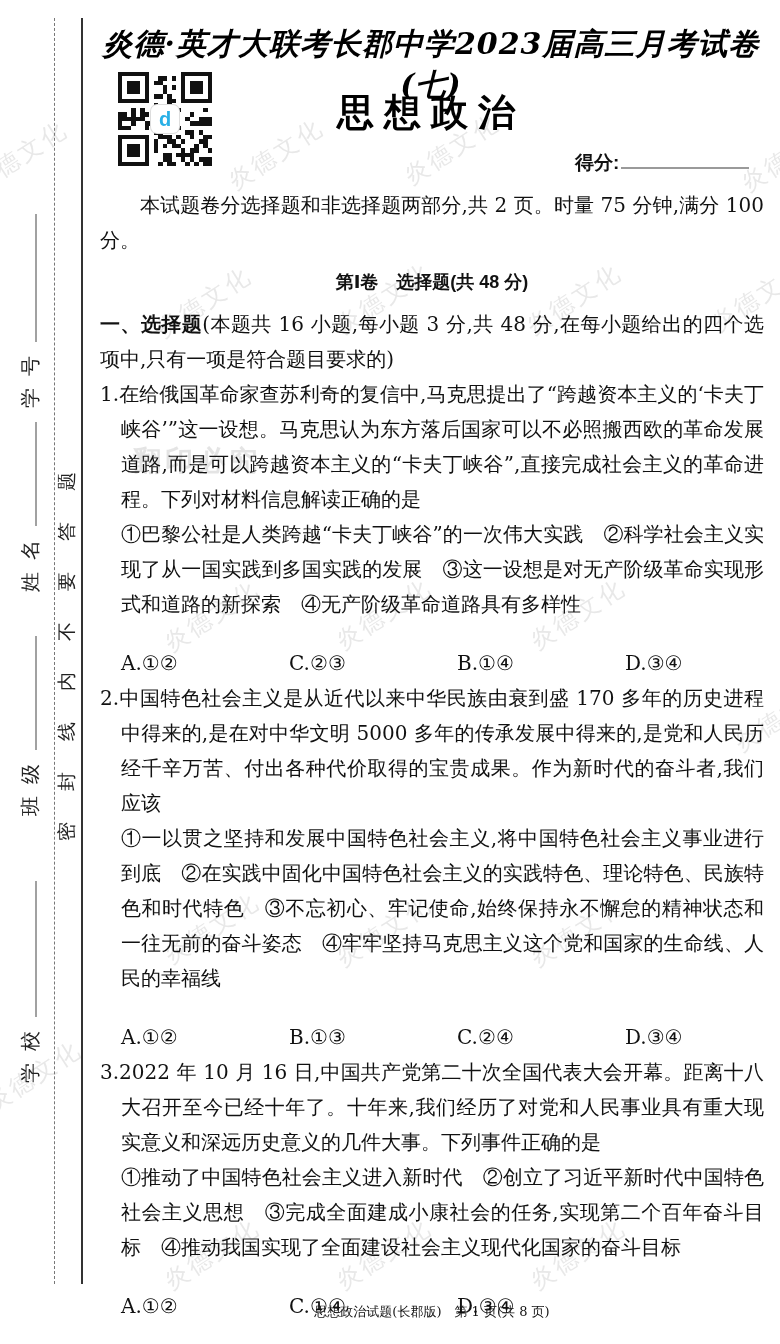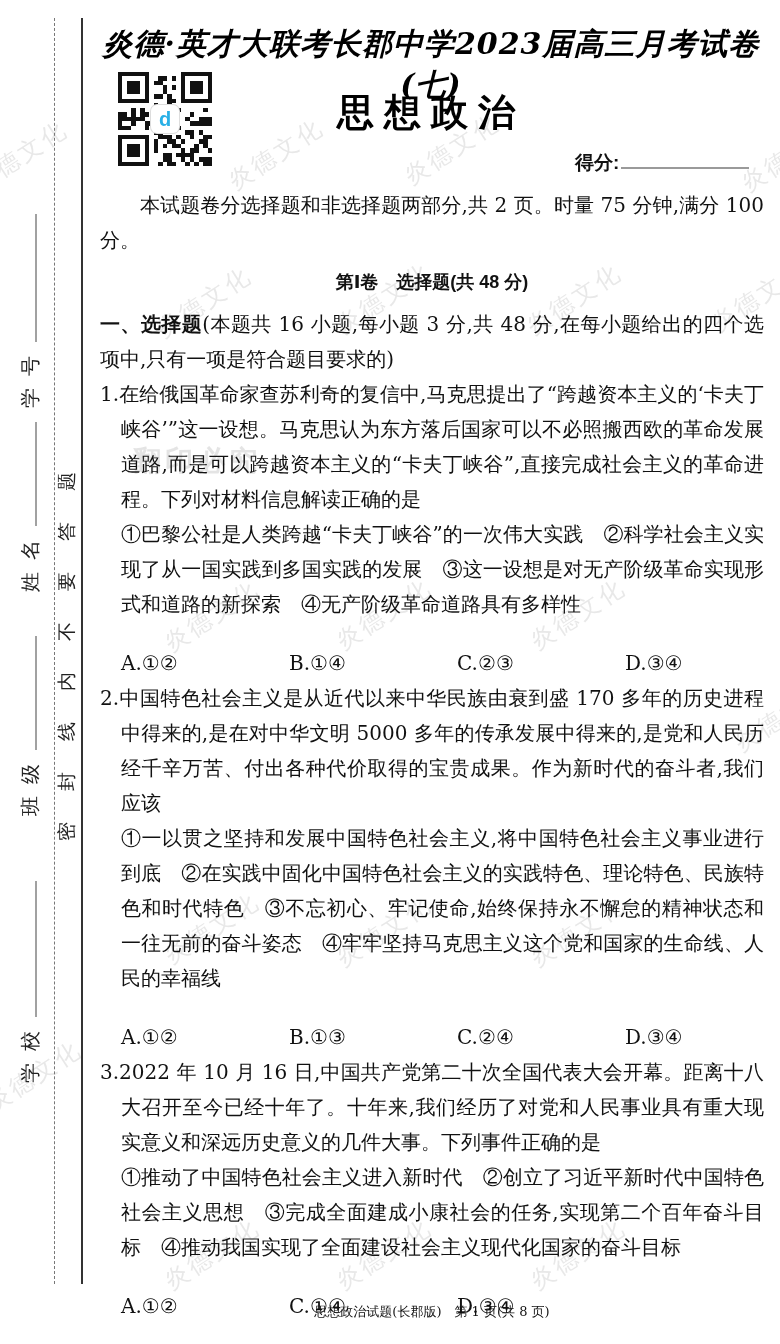--- a/index.html
+++ b/index.html
@@ -335,22 +335,22 @@
 <div class="flow">
   <p class="intro">本试题卷分选择题和非选择题两部分,共 2 页。时量 75 分钟,满分 100 分。</p>
   <p class="sec-heading heiti">第Ⅰ卷　选择题(共 48 分)</p>
   <p class="directions"><span class="heiti">一、选择题</span><span>(本题共 16 小题,每小题 3 分,共 48 分,在每小题给出的四个选项中,只有一项是符合题目要求的)</span></p>
 
   <div>
     <p class="q-stem"><span>1.</span><span>在给俄国革命家查苏利奇的复信中,马克思提出了“跨越资本主义的‘卡夫丁峡谷’”这一设想。马克思认为东方落后国家可以不必照搬西欧的革命发展道路,而是可以跨越资本主义的“卡夫丁峡谷”,直接完成社会主义的革命进程。下列对材料信息解读正确的是</span></p>
     <p class="q-statements">①巴黎公社是人类跨越“卡夫丁峡谷”的一次伟大实践　②科学社会主义实现了从一国实践到多国实践的发展　③这一设想是对无产阶级革命实现形式和道路的新探索　④无产阶级革命道路具有多样性</p>
     <div class="options">
       <span class="opt"><span>A.</span><span>①②</span></span>
+      <span class="opt"><span>C.</span><span>②③</span></span>
       <span class="opt"><span>B.</span><span>①④</span></span>
-      <span class="opt"><span>C.</span><span>②③</span></span>
       <span class="opt"><span>D.</span><span>③④</span></span>
     </div>
   </div>
 
   <div>
     <p class="q-stem"><span>2.</span><span>中国特色社会主义是从近代以来中华民族由衰到盛 170 多年的历史进程中得来的,是在对中华文明 5000 多年的传承发展中得来的,是党和人民历经千辛万苦、付出各种代价取得的宝贵成果。作为新时代的奋斗者,我们应该</span></p>
     <p class="q-statements">①一以贯之坚持和发展中国特色社会主义,将中国特色社会主义事业进行到底　②在实践中固化中国特色社会主义的实践特色、理论特色、民族特色和时代特色　③不忘初心、牢记使命,始终保持永不懈怠的精神状态和一往无前的奋斗姿态　④牢牢坚持马克思主义这个党和国家的生命线、人民的幸福线</p>
     <div class="options">
       <span class="opt"><span>A.</span><span>①②</span></span>
       <span class="opt"><span>B.</span><span>①③</span></span>

